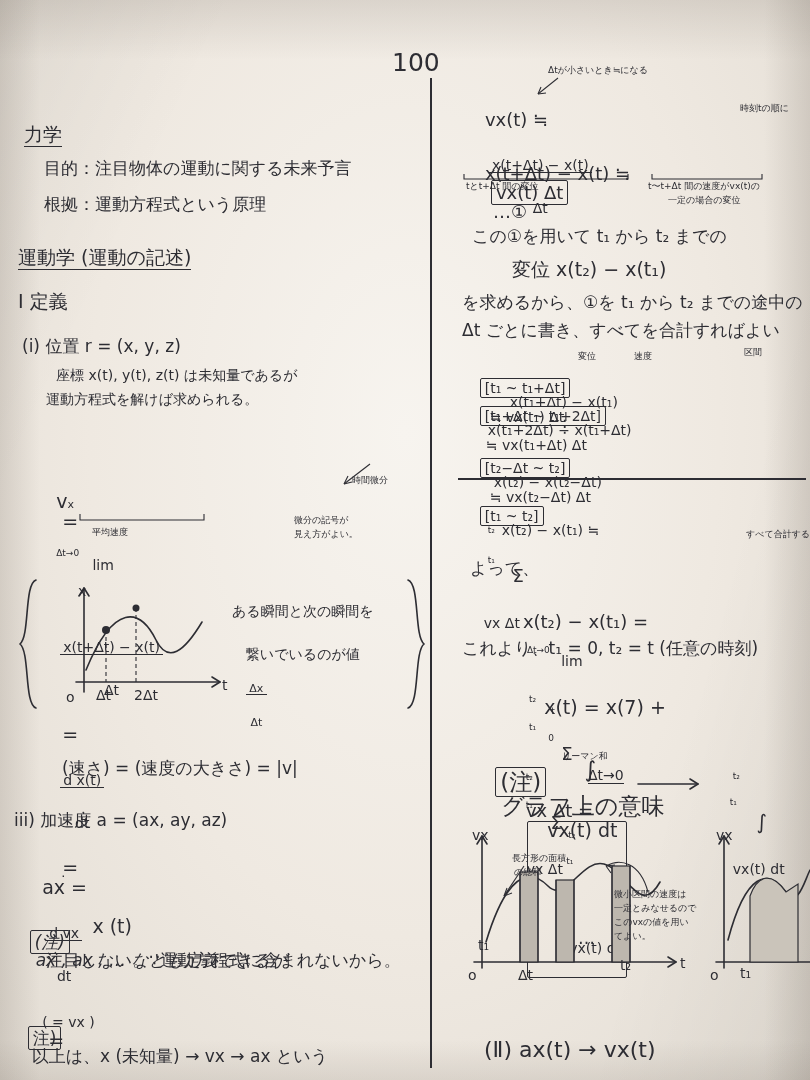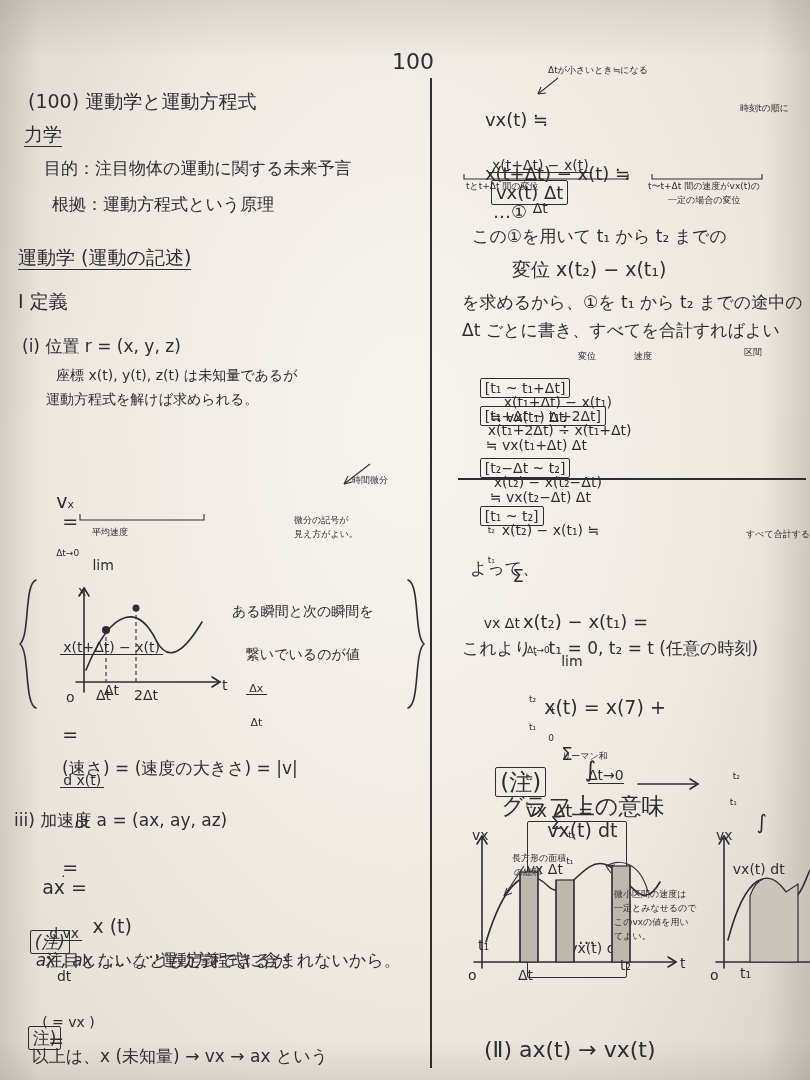--- a/index.html
+++ b/index.html
@@ -54,28 +54,27 @@
 </head>
 <body>
 
 <div id="page">
 
   <div class="shade top"></div>
   <div class="shade left"></div>
   <div class="shade right"></div>
   <div class="shade bottom"></div>
 
-  <div class="ink m" style="left:392px;top:50px;font-size:22px;">100</div>
+  <div class="ink m" style="left:392px;top:50px;font-size:25px;">100</div>
 
   <div class="divider" style="left:430px;top:78px;width:1.6px;height:990px;"></div>
 
-  <div class="ink h" style="left:28px;top:92px;">(100) 運動学と運動方程式</div>
   <div class="ink h u" style="left:24px;top:125px;">力学</div>
   <div class="ink m" style="left:44px;top:160px;">目的：注目物体の運動に関する未来予言</div>
-  <div class="ink m" style="left:52px;top:196px;">根拠：運動方程式という原理</div>
+  <div class="ink m" style="left:44px;top:196px;">根拠：運動方程式という原理</div>
 
   <div class="ink h u" style="left:18px;top:248px;">運動学 (運動の記述)</div>
   <div class="ink h" style="left:18px;top:292px;">Ⅰ 定義</div>
 
   <div class="ink m" style="left:22px;top:338px;">(i) 位置 r = (x, y, z)</div>
   <div class="ink s" style="left:56px;top:368px;">座標 x(t), y(t), z(t) は未知量であるが</div>
   <div class="ink s" style="left:46px;top:392px;">運動方程式を解けば求められる。</div>
 
 
   <div class="ink m" style="left:32px;top:472px;font-size:19px;">
@@ -214,21 +213,21 @@
   <div class="ink m" style="left:512px;top:260px;font-size:19px;">変位 x(t₂) − x(t₁)</div>
   <div class="ink m" style="left:462px;top:322px;">Δt ごとに書き、すべてを合計すればよい</div>
   <div class="ink m" style="left:462px;top:294px;">を求めるから、①を t₁ から t₂ までの途中の</div>
 
   <div class="ink xxs" style="left:578px;top:352px;">変位</div>
   <div class="ink xxs" style="left:634px;top:352px;">速度</div>
   <div class="ink xxs" style="left:744px;top:348px;">区間</div>
 
   <div class="ink s" style="left:462px;top:366px;">
     <span class="box">[t₁ ~ t₁+Δt]</span>
-    <span style="margin-left:24px;">x(t₁+Δt) − x(t₁)</span>
+    <span style="margin-left:30px;">x(t₁+Δt) − x(t₁)</span>
     <span style="margin-left:10px;">≒ vx(t₁) Δt</span>
   </div>
   <div class="ink s" style="left:462px;top:394px;">
     <span class="box">[t₁+Δt ~ t₁+2Δt]</span>
     <span style="margin-left:8px;">x(t₁+2Δt) − x(t₁+Δt)</span>
     <span style="margin-left:6px;">≒ vx(t₁+Δt) Δt</span>
   </div>
   <div class="ink m" style="left:556px;top:418px;">⋮</div>
   <div class="ink s" style="left:462px;top:446px;">
     <span class="box">[t₂−Δt ~ t₂]</span>

